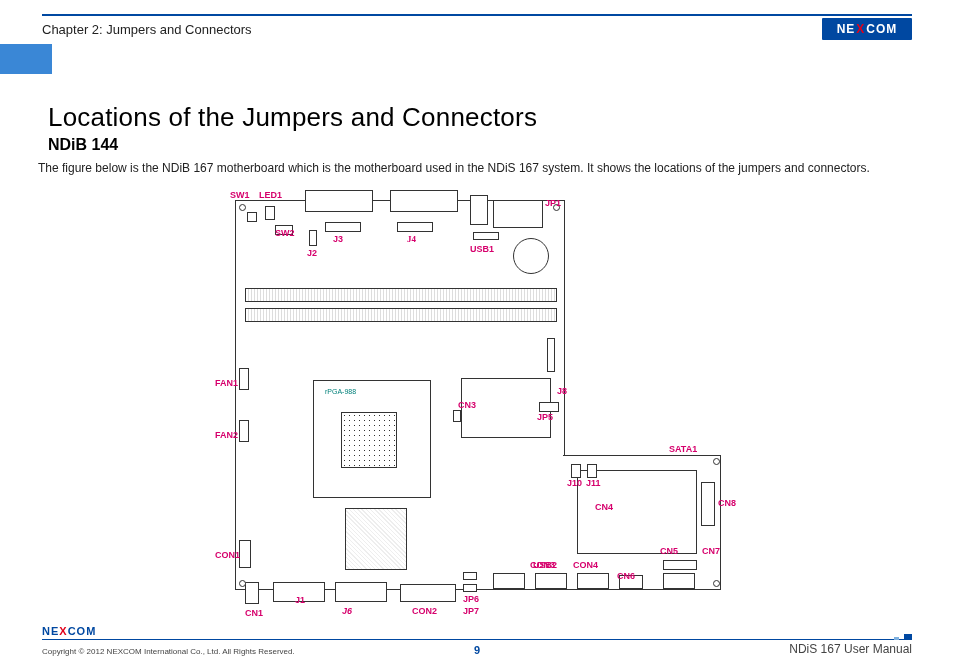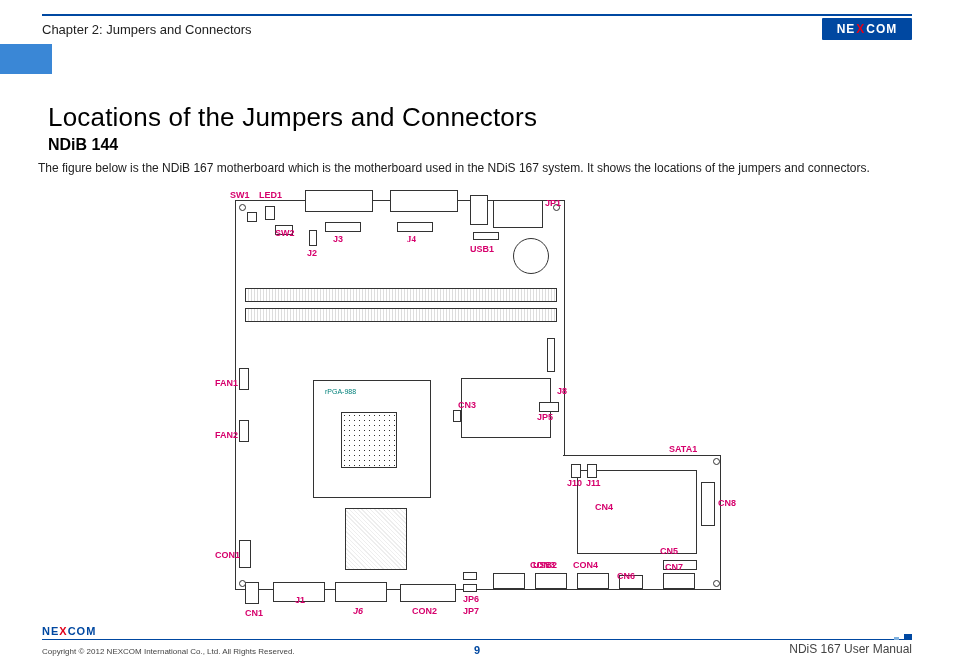--- a/index.html
+++ b/index.html
@@ -134,25 +134,25 @@
   <span class="lbl" style="left:352px; top:288px;">J10</span>
   <span class="lbl" style="left:371px; top:288px;">J11</span>
   <span class="lbl" style="left:380px; top:312px;">CN4</span>
   <span class="lbl" style="left:503px; top:308px;">CN8</span>
   <span class="lbl" style="left:445px; top:356px;">CN5</span>
   <span class="lbl" style="left:0px; top:360px;">CON1</span>
   <span class="lbl" style="left:272px; top:370px;margin-left:46px;">USB2</span>
   <span class="lbl" style="left:315px; top:370px;">CON3</span>
   <span class="lbl" style="left:358px; top:370px;">CON4</span>
   <span class="lbl" style="left:402px; top:381px;">CN6</span>
-  <span class="lbl" style="left:450px; top:372px;">CN7</span>
+  <span class="lbl" style="left:450px; top:356px;padding-left:37px;">CN7</span>
   <span class="lbl" style="left:248px; top:404px;">JP6</span>
   <span class="lbl" style="left:248px; top:416px;">JP7</span>
   <span class="lbl" style="left:197px; top:416px;">CON2</span>
-  <span class="lbl" style="left:138px; top:416px;font-style:italic;">J6</span>
+  <span class="lbl" style="left:127px; top:416px;font-style:italic;">J6</span>
   <span class="lbl" style="left:80px; top:405px;">J1</span>
   <span class="lbl" style="left:30px; top:418px;">CN1</span>
 </div>
 
 <div class="logo-foot">NE<span class="x">X</span>COM</div>
 <div class="foot-rule"></div>
 <div class="tick"></div>
 <div class="tick2"></div>
 <div class="copyright">Copyright © 2012 NEXCOM International Co., Ltd. All Rights Reserved.</div>
 <div class="pagenum">9</div>

